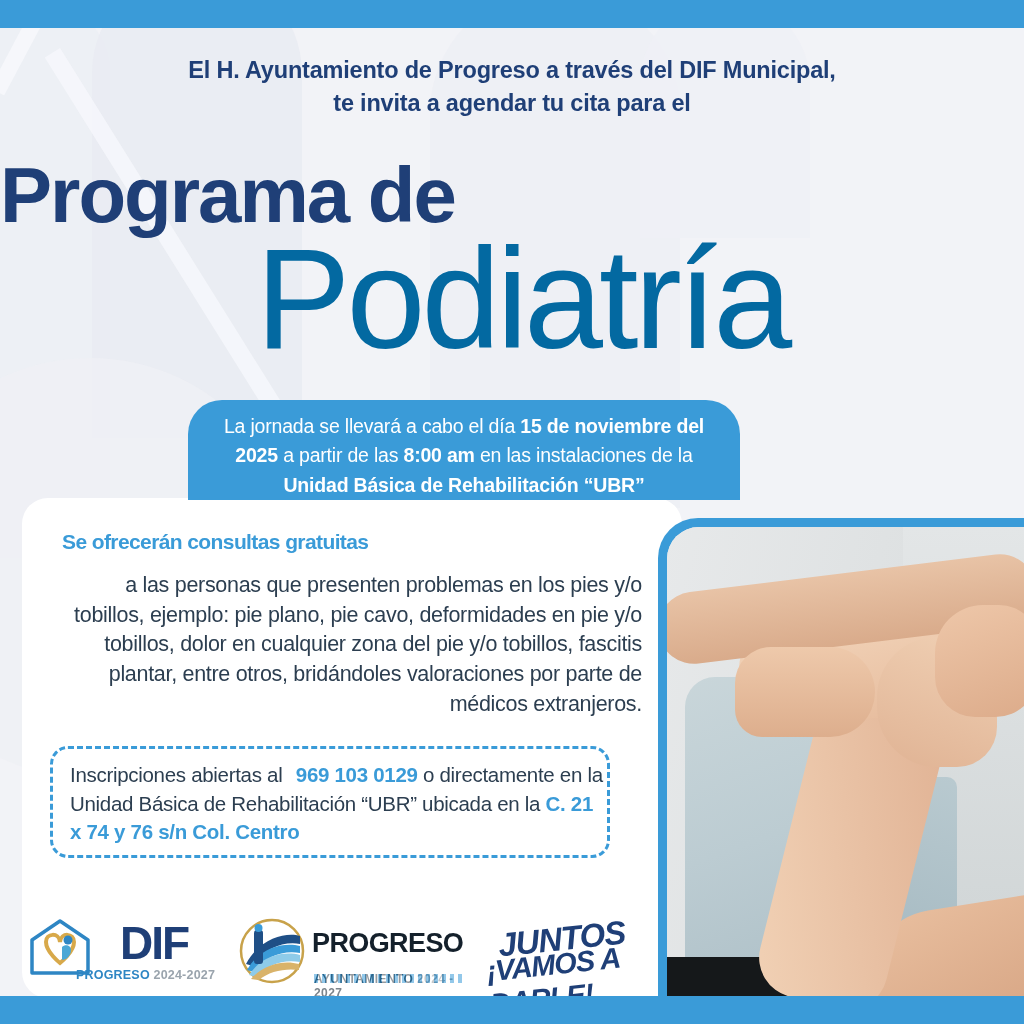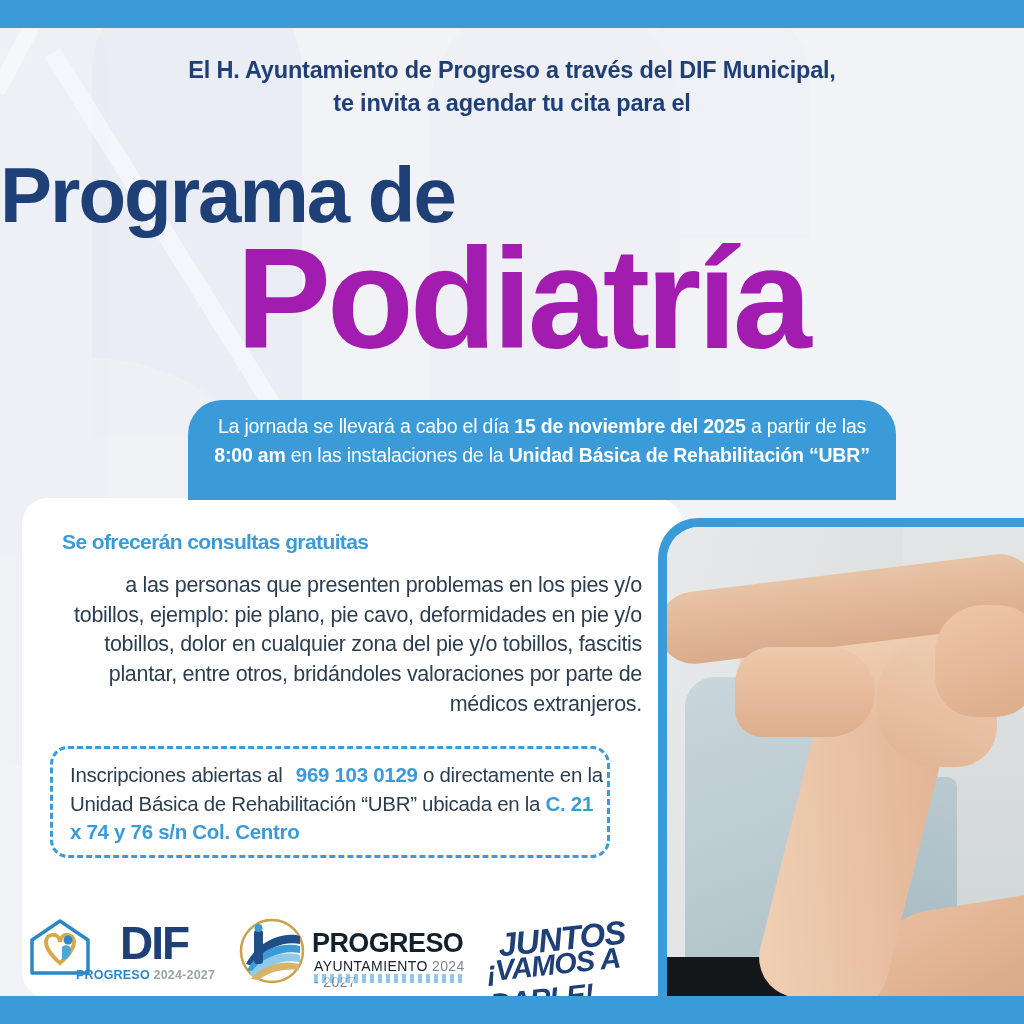--- a/index.html
+++ b/index.html
@@ -71,33 +71,33 @@
     text-align:left;
     color:#1f3f77;
     font-weight:bold;
     font-size:78px;
     letter-spacing:-2px;
     line-height:1;
   }
   #title-2{
     position:absolute; left:0; top:200px; width:1024px;
     text-align:center;
-    color:#a21caf;
-    font-weight:bold;
+    color:#0369a1;
+    font-weight:normal;
     font-size:142px;
     letter-spacing:-4px;
     line-height:1;
     padding-left:20px;
   }
 
   
   #banner{
     position:absolute;
     left:188px; top:372px;
-    width:708px; height:100px;
+    width:552px; height:100px;
     background:#3a9bd8;
     border-radius:34px 34px 0 0;
     color:#ffffff;
     font-size:19.5px;
     line-height:1.5;
     text-align:center;
     padding:12px 26px 0 26px;
     letter-spacing:-0.2px;
   }
   #banner b{ font-weight:bold; }
@@ -163,22 +163,22 @@
 
   
   #logo-prog{ left:208px; top:0px; width:235px; height:76px; }
   #prog-mark{ position:absolute; left:0; top:2px; width:72px; height:66px; }
   #prog-word{
     position:absolute; left:76px; top:12px;
     font-size:27px; font-weight:bold; color:#14202b;
     letter-spacing:-0.6px;
   }
   #prog-sub{
-    position:absolute; left:78px; top:42px;
-    font-size:14px; font-weight:normal; letter-spacing:.4px;
+    position:absolute; left:78px; top:56px;
+    font-size:12px; font-weight:bold; letter-spacing:.4px;
   }
   #prog-sub .a{ color:#14202b; }
   #prog-sub .b{ color:#7c858c; }
   #prog-bars{ position:absolute; left:78px; top:58px; width:150px; height:9px;
     background:repeating-linear-gradient(90deg,#3a9bd8 0 4px,#ffffff 4px 8px);
     opacity:.55; }
 
   
   #logo-juntos{ left:460px; top:4px; width:180px; height:66px; }
   #j1{

